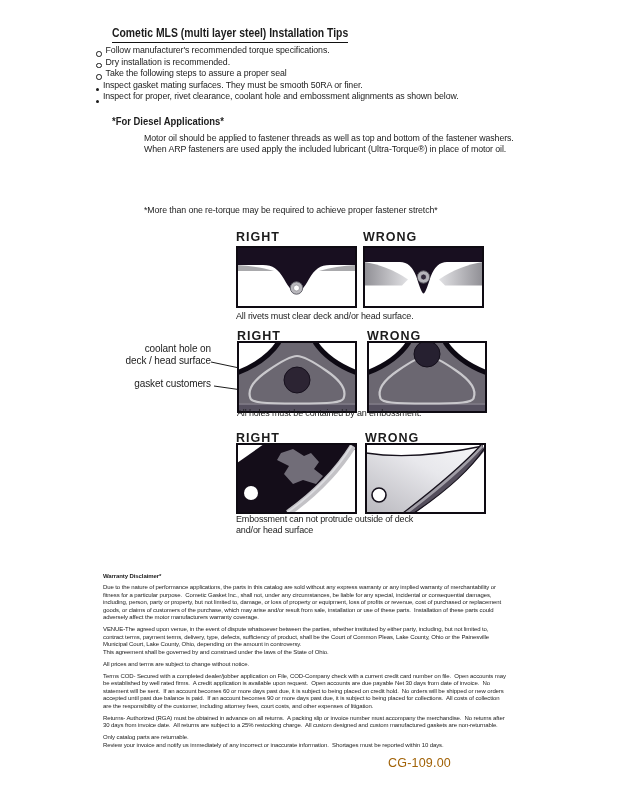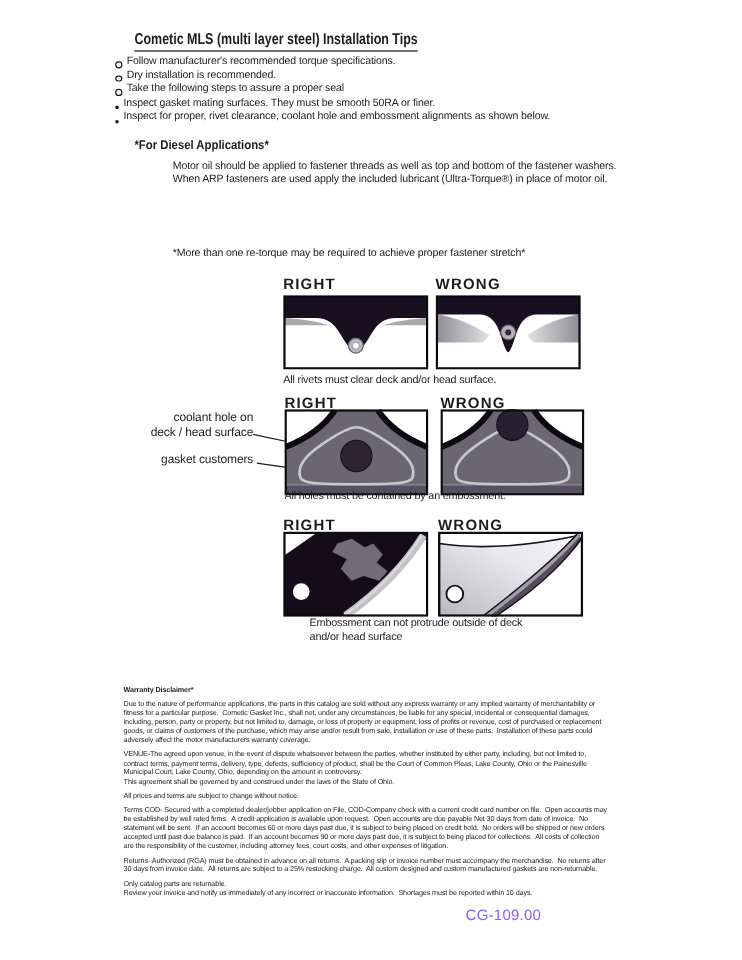--- a/index.html
+++ b/index.html
@@ -24,21 +24,21 @@
   .para{font-size:8.8px;letter-spacing:-0.1px;line-height:11.4px;white-space:pre-wrap;margin-left:39px;}
   .p1{left:105px;top:133px;width:460px;}
   .p2{left:105px;top:167px;width:460px;}
   .note{left:105px;top:205px;width:460px;}
   .fig-label{font-size:12.5px;font-weight:bold;letter-spacing:1px;text-align:left;white-space:nowrap;}
   .caption{font-size:9px;letter-spacing:-0.15px;line-height:10.8px;white-space:pre-wrap;}
   .ann{font-size:10px;letter-spacing:-0.1px;text-align:right;width:121px;white-space:nowrap;}
   .disclaimer{left:103px;top:573px;width:480px;font-size:6px;letter-spacing:-0.1px;line-height:7.5px;}
   .disc-h{font-weight:bold;margin:0 0 3.5px 0;}
   .disc-p{margin:0 0 4.5px 0;white-space:pre-wrap;}
-  .pagenum{left:388px;top:756px;font-size:12.5px;letter-spacing:0.2px;color:#8b5cf6;}
+  .pagenum{left:388px;top:756px;font-size:12.5px;letter-spacing:0.2px;color:#a16207;}
   svg{display:block;}
 </style>
 </head>
 <body>
 
 <div class="page">
 
   <div class="abs title">Cometic MLS (multi layer steel) Installation Tips</div>
 
   <div class="abs bullets">
@@ -169,21 +169,21 @@
     <path d="M1,10 C40,16 80,11 118,3 C100,26 72,48 42,70 L1,70 Z" fill="url(#g3w)"></path>
     <path d="M1,10 C40,16 80,11 118,3" fill="none" stroke="#15101b" stroke-width="1.3"></path>
     <path d="M44,70 C73,49 100,27 118,4" fill="none" stroke="#544e5c" stroke-width="7"></path>
     <path d="M41,70 C70,48 97,26 117,3" fill="none" stroke="#a09da6" stroke-width="3"></path>
     <path d="M38,70 C68,47 96,24 116,2" fill="none" stroke="#15101b" stroke-width="1.2"></path>
     <path d="M49,70 C77,51 103,30 119,6" fill="none" stroke="#15101b" stroke-width="1.2"></path>
     <circle cx="14" cy="52" r="7" fill="#ffffff" stroke="#15101b" stroke-width="1.6"></circle>
     <rect x="1" y="1" width="119" height="69" fill="none" stroke="#0e0a12" stroke-width="2"></rect>
   </svg>
 
-  <div class="abs caption" style="left:236px;top:514px;margin-left:22px;">Embossment can not protrude outside of deck
+  <div class="abs caption" style="left:236px;top:514px;">Embossment can not protrude outside of deck
 and/or head surface</div>
 
   <div class="abs disclaimer">
     <div class="disc-h">Warranty Disclaimer*</div>
     <div class="disc-p">Due to the nature of performance applications, the parts in this catalog are sold without any express warranty or any implied warranty of merchantability or
 fitness for a particular purpose.  Cometic Gasket Inc., shall not, under any circumstances, be liable for any special, incidental or consequential damages,
 including, person, party or property, but not limited to, damage, or loss of property or equipment, loss of profits or revenue, cost of purchased or replacement
 goods, or claims of customers of the purchase, which may arise and/or result from sale, installation or use of these parts.  Installation of these parts could
 adversely affect the motor manufacturers warranty coverage.</div>
     <div class="disc-p">VENUE-The agreed upon venue, in the event of dispute whatsoever between the parties, whether instituted by either party, including, but not limited to,

